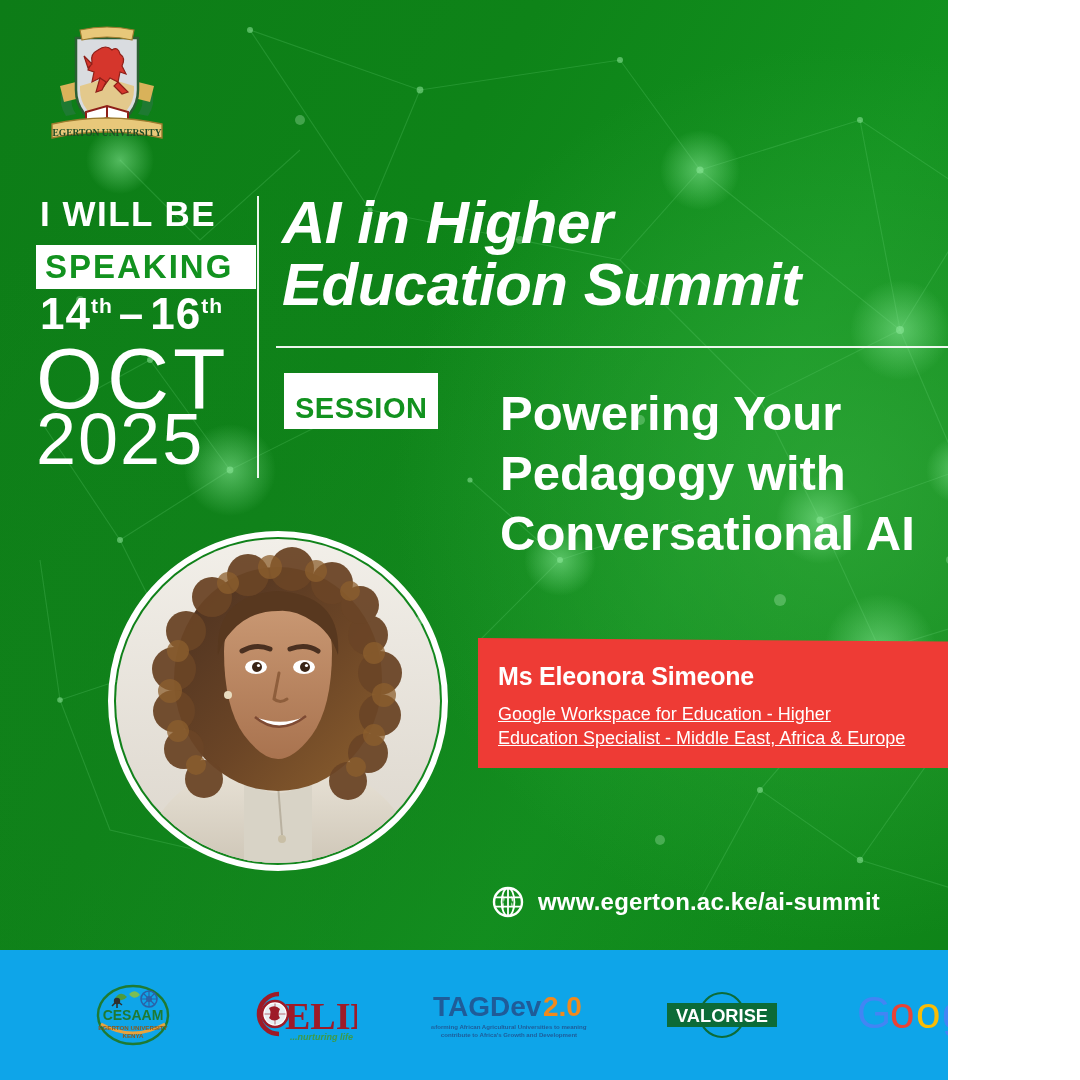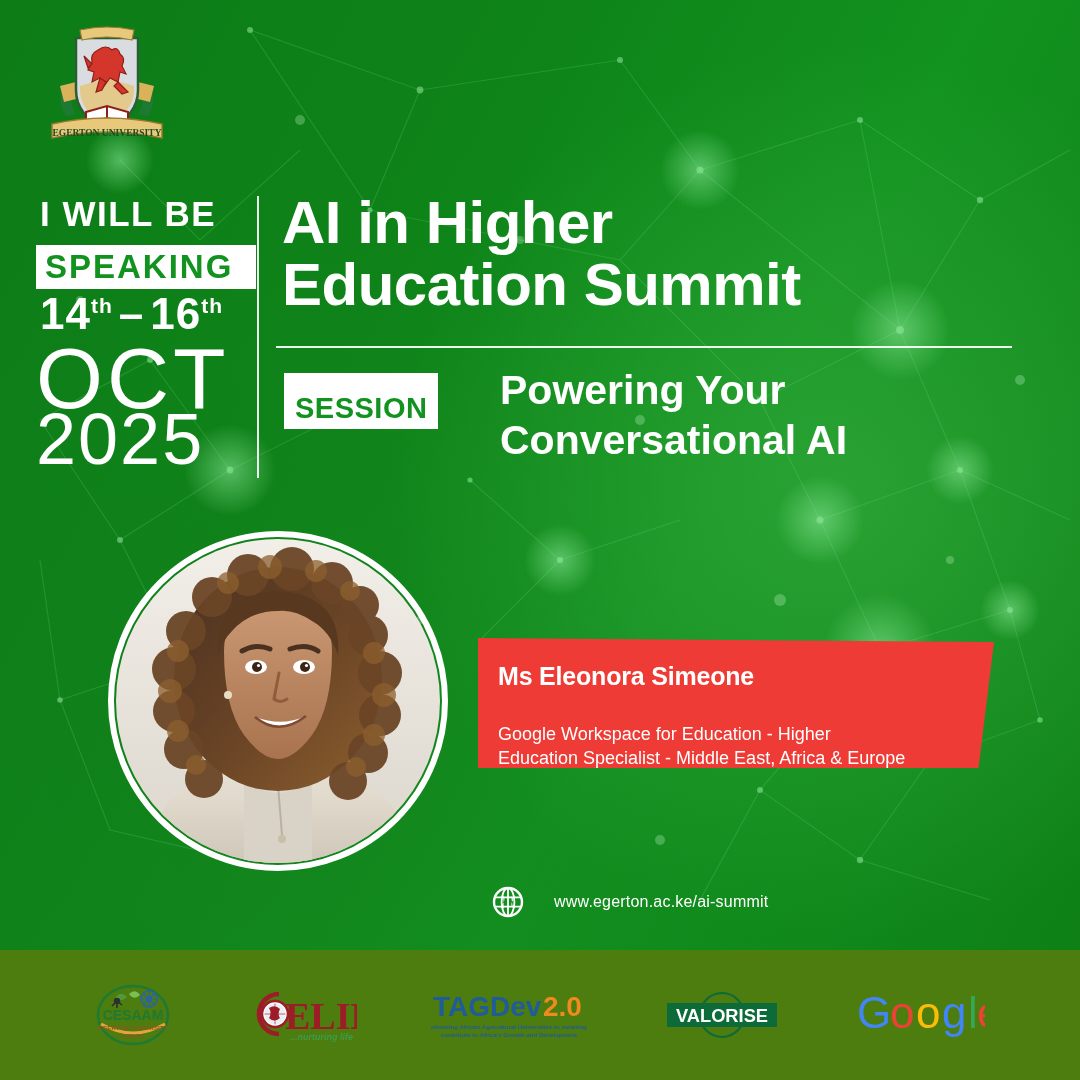--- a/index.html
+++ b/index.html
@@ -4,21 +4,21 @@
 <style>
   * { margin:0; padding:0; box-sizing:border-box; }
   html,body { width:1080px; height:1080px; }
   body {
     font-family:"Liberation Sans", sans-serif;
     background:#ffffff;
     overflow:hidden;
   }
   #poster {
     position:relative;
-    width:1080px; height:1080px;
+    width:948px; height:1080px;
     overflow:hidden;
   }
 
   
   .stage {
     position:absolute; left:0; top:0;
     width:1080px; height:950px;
     background:
       radial-gradient(circle at 78% 52%, rgba(62,178,70,0.55) 0%, rgba(62,178,70,0.0) 46%),
       radial-gradient(circle at 26% 78%, rgba(20,128,30,0.55) 0%, rgba(20,128,30,0.0) 52%),
@@ -63,36 +63,37 @@
   .vdivider {
     position:absolute; left:257px; top:196px;
     width:2px; height:282px; background:rgba(255,255,255,0.92);
   }
 
   
   .title {
     position:absolute; left:282px; top:192px; width:700px;
     color:#fff; font-size:60px; font-weight:bold; line-height:1.04;
     letter-spacing:-0.5px;
+    font-style:italic;
   }
   .hrule {
     position:absolute; left:276px; top:346px;
     width:736px; height:2px; background:rgba(255,255,255,0.92);
   }
 
   
   .session-badge {
     position:absolute; left:284px; top:373px;
     background:#fff; color:#12921F;
     padding:21px 11px 6px 11px;
     font-size:29px; font-weight:bold; letter-spacing:0.5px; line-height:1;
   }
   .session-text {
-    position:absolute; left:500px; top:365px; width:470px;
-    color:#fff; font-size:41px; font-weight:600; line-height:1.22;
+    position:absolute; left:500px; top:384px; width:470px;
+    color:#fff; font-size:49px; font-weight:600; line-height:1.22;
   }
 
   
   .portrait-wrap { position:absolute; left:108px; top:503px; width:340px; height:368px; }
   .portrait-ring {
     position:absolute; left:0; top:28px;
     width:340px; height:340px; border-radius:50%;
     border:6px solid #ffffff;
   }
   .portrait-clip {
@@ -107,34 +108,34 @@
     position:absolute; left:478px; top:638px;
     width:516px; height:130px;
     background:#EE3B35;
     clip-path:polygon(0 0, 100% 3%, 97% 100%, 0 100%);
   }
   .speaker-name {
     position:absolute; left:20px; top:24px;
     color:#ffffff; font-size:25px; font-weight:bold; letter-spacing:-0.2px;
   }
   .speaker-role {
-    position:absolute; left:20px; top:84px; width:470px;
-    color:#fff; font-size:18px; font-weight:400; line-height:1.35;
+    position:absolute; left:20px; top:64px; width:470px;
+    color:#fff; font-size:18px; font-weight:400; line-height:1.35;text-decoration:underline;
   }
 
   
   .urlrow { position:absolute; left:492px; top:886px; display:flex; align-items:center; gap:14px; }
   .globe-icon { width:32px; height:32px; flex:0 0 32px; }
-  .url-text { color:#fff; font-size:16px; font-weight:normal; letter-spacing:0.2px;margin-left:16px; }
+  .url-text { color:#fff; font-size:24px; font-weight:bold; letter-spacing:0.2px; }
 
   
   .footer {
     position:absolute; left:0; top:950px;
     width:1080px; height:130px;
-    background:#4d7c0f;
+    background:#0ea5e9;
     display:flex; align-items:center; justify-content:center; gap:74px;
   }
   .logo { display:block; }
 </style>
 </head>
 <body>
 
 <div id="poster">
 
   <div class="stage">
@@ -254,20 +255,21 @@
 
     <div class="title">
       <div>AI in Higher</div>
       <div>Education Summit</div>
     </div>
     <div class="hrule"></div>
 
     <div class="session-badge">SESSION</div>
     <div class="session-text">
       <div>Powering Your</div>
+      <div>Pedagogy with</div>
       <div>Conversational AI</div>
     </div>
 
     <div class="portrait-wrap">
       <div class="portrait-clip">
         <svg width="324" height="324" viewBox="0 0 324 324">
           <defs>
             <linearGradient id="bgph" x1="0" y1="0" x2="0" y2="1">
               <stop offset="0%" stop-color="#F2EFE9"></stop>
               <stop offset="100%" stop-color="#DCD6CC"></stop>

